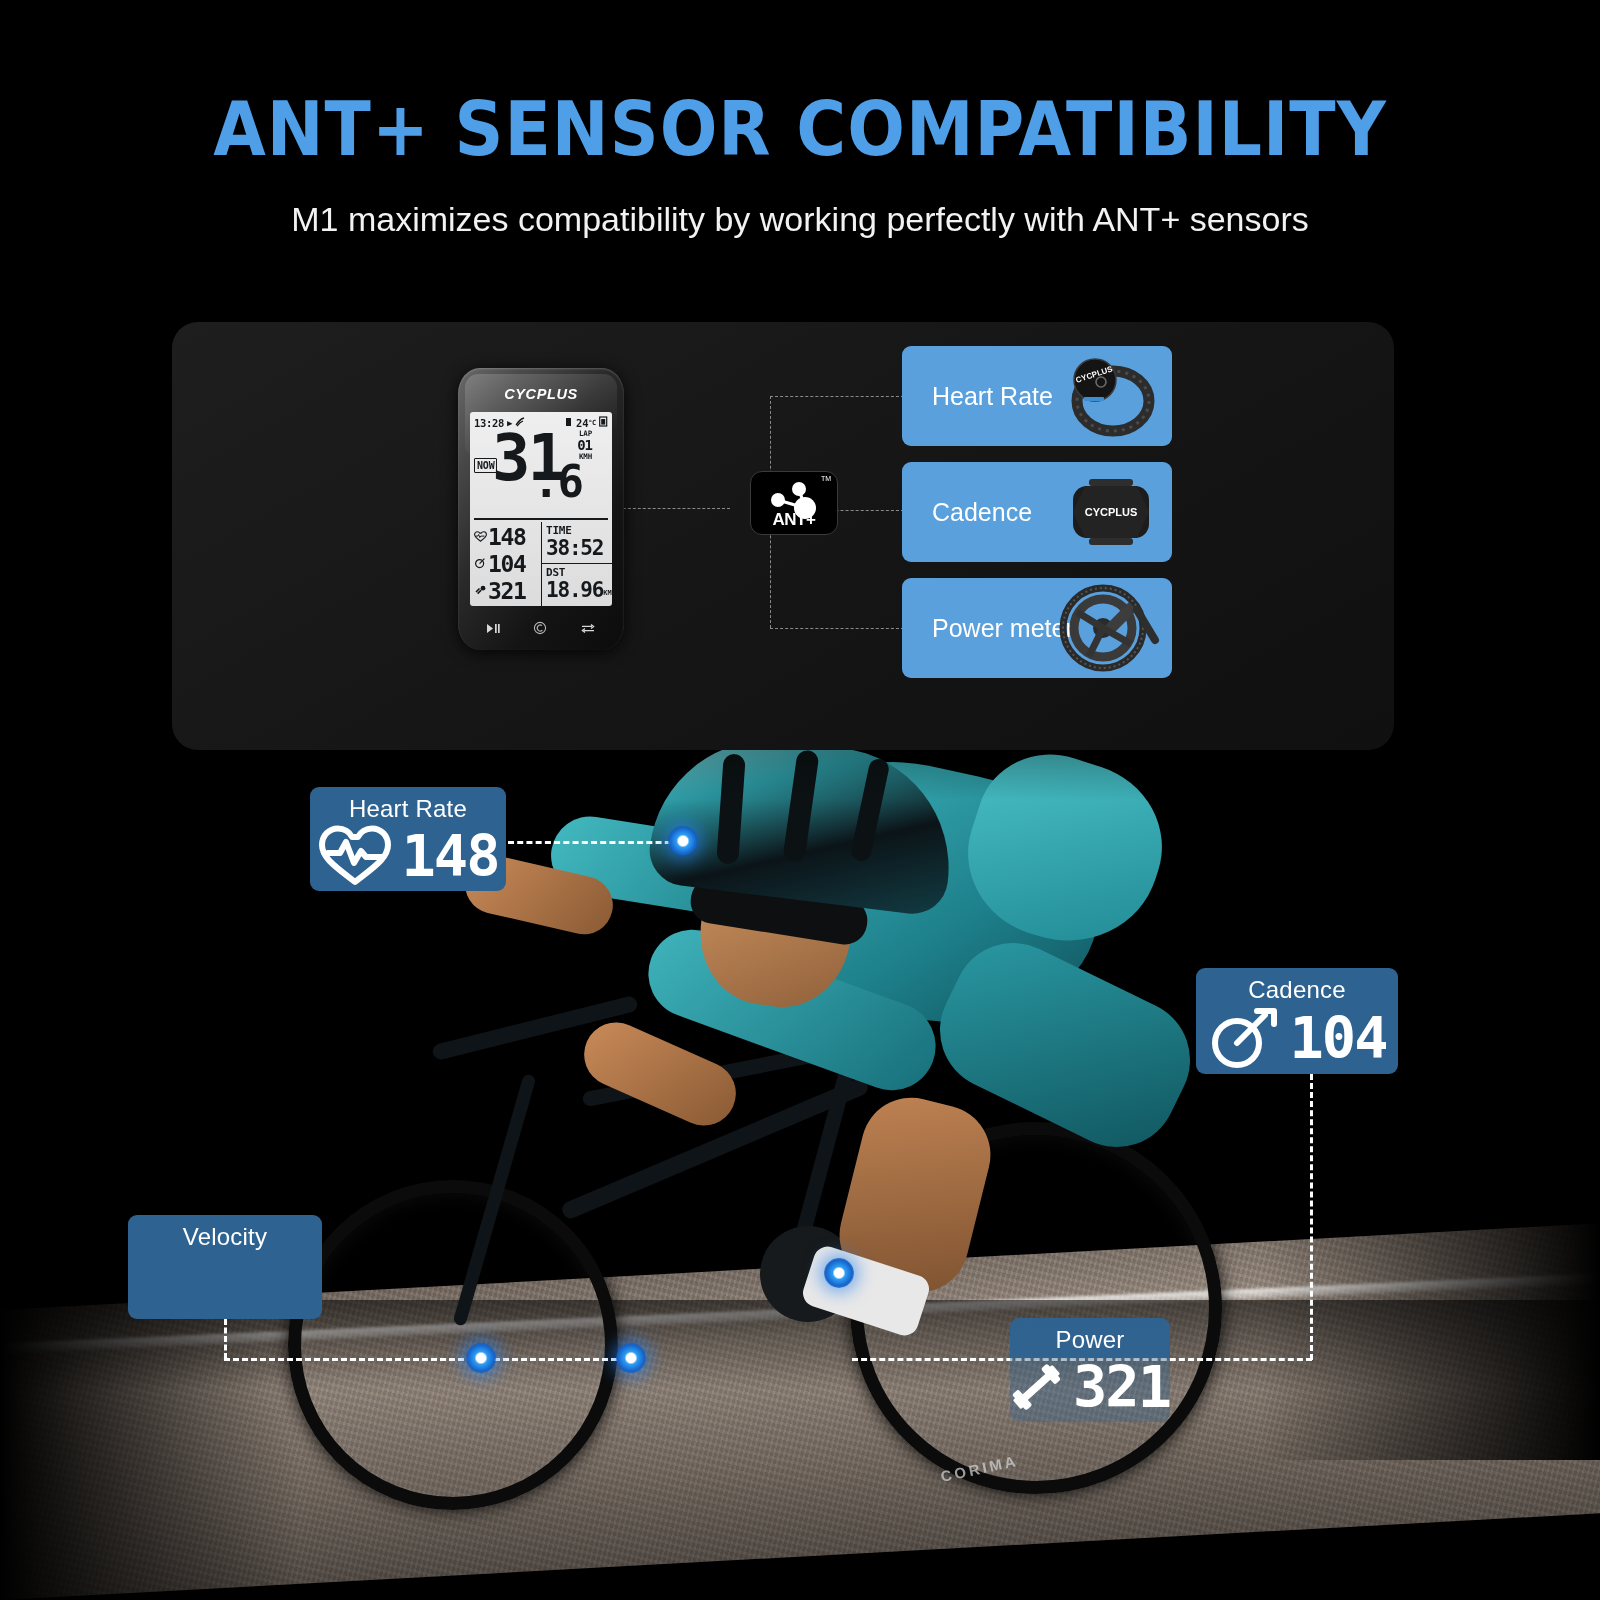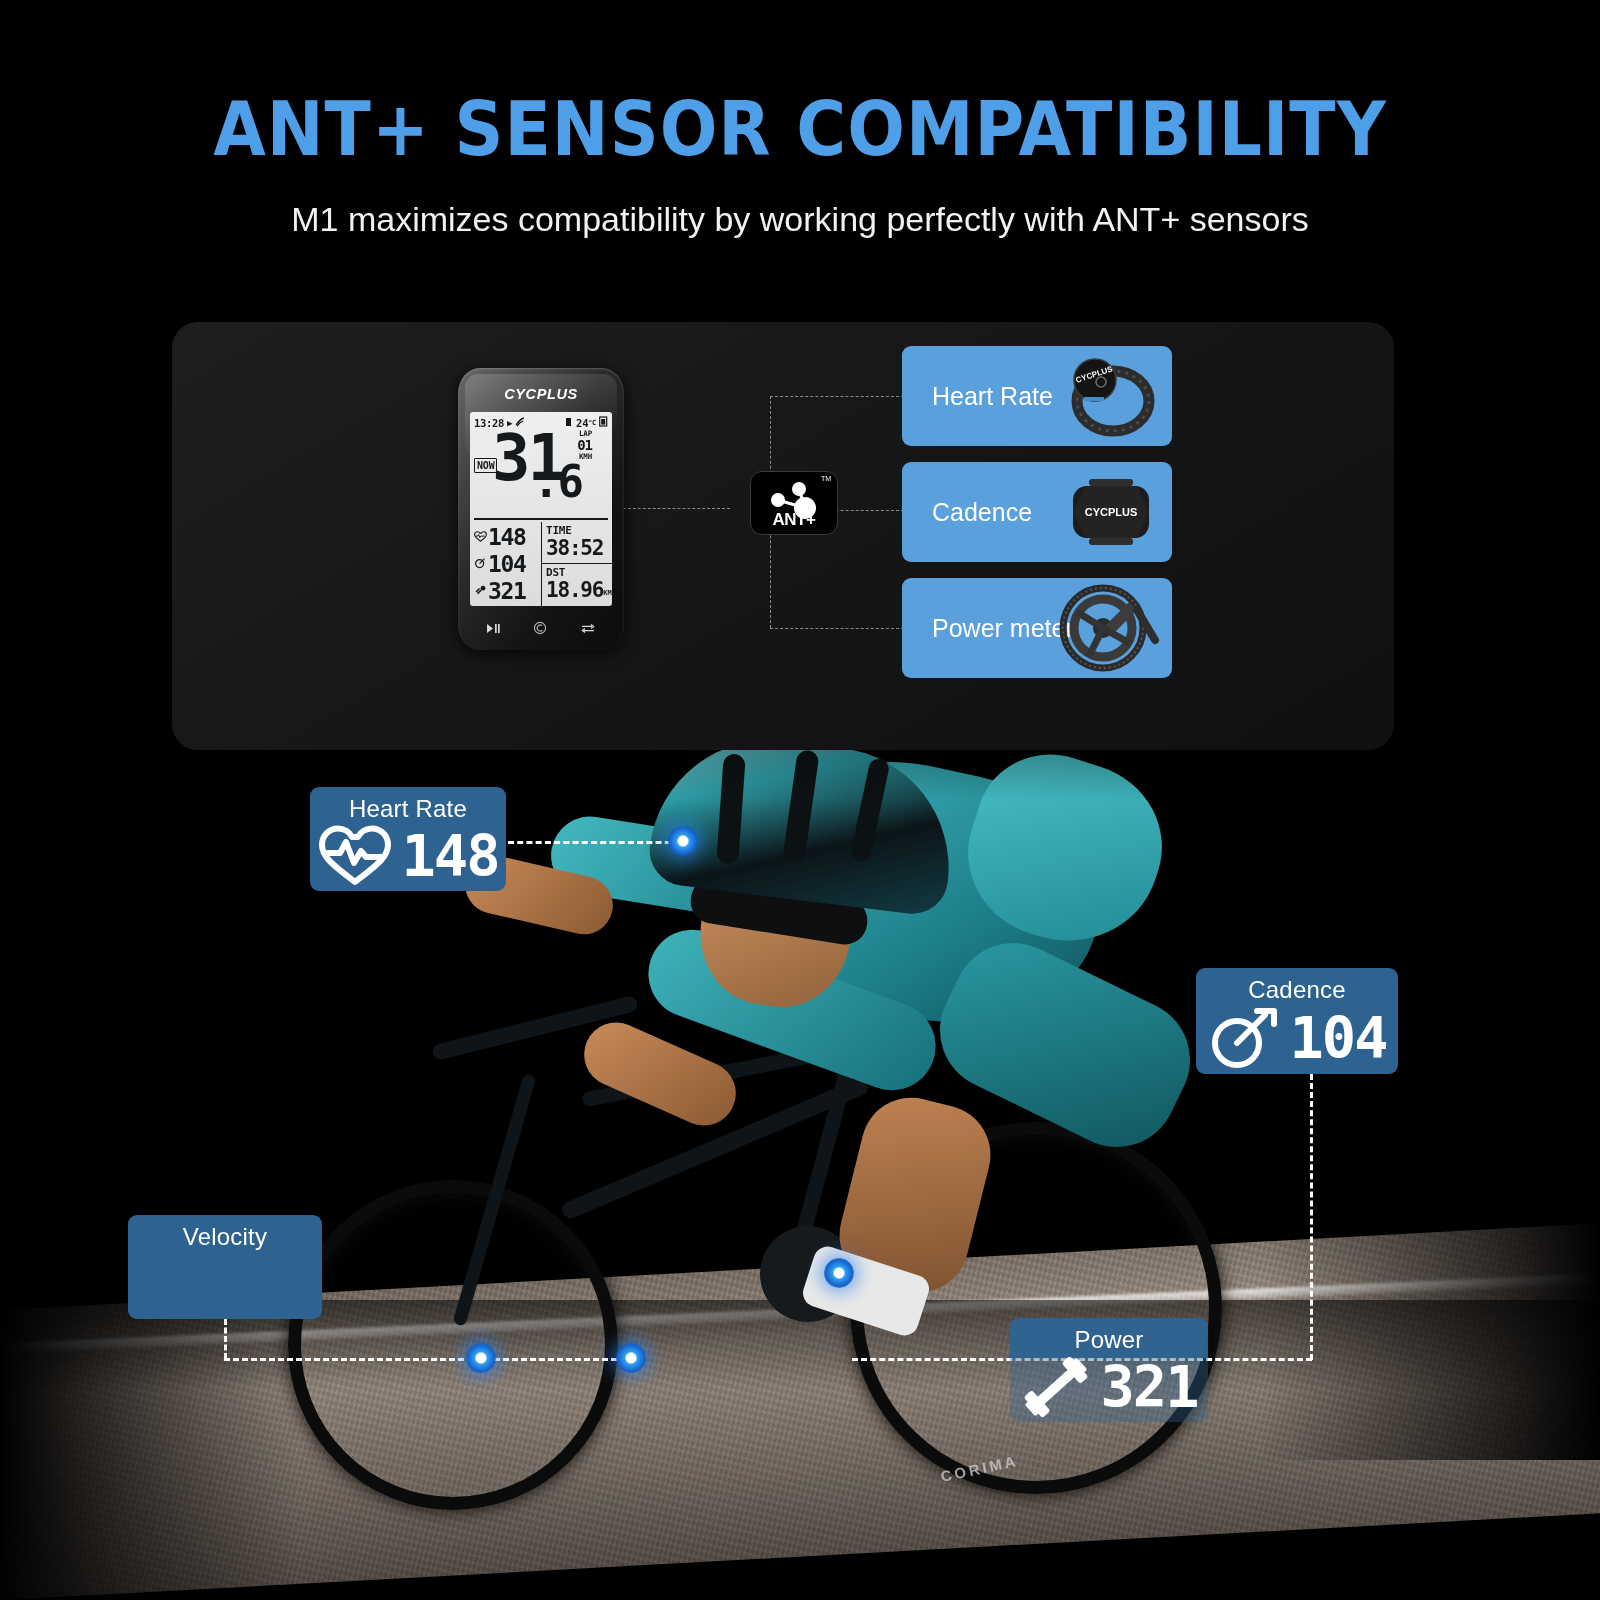--- a/index.html
+++ b/index.html
@@ -181,21 +181,21 @@
     font-size:57px; font-weight:700; letter-spacing:-2px; line-height:1;
     margin-left:10px;
   }
   .badge .num .small { font-size:34px; letter-spacing:-1px; }
   .badge .num .unit { font-size:12px; font-weight:700; vertical-align:22px; letter-spacing:0; }
   .badge svg { display:block; }
 
   #b-hr  { left:310px; top:787px;  width:196px; height:104px; }
   #b-cad { left:1196px; top:968px; width:202px; height:106px; }
   #b-vel { left:128px; top:1215px; width:194px; height:104px; }
-  #b-pow { left:1010px;top:1318px; width:198px; height:104px;
+  #b-pow { left:1010px;top:1318px; width:160px; height:104px;
            background:linear-gradient(180deg,rgba(46,99,145,.97) 0%,rgba(46,99,145,.97) 38%,rgba(46,99,145,.40) 39%,rgba(46,99,145,.34) 100%); }
 
   
   .gdot {
     position:absolute; width:30px; height:30px; border-radius:50%; z-index:44;
     background:radial-gradient(circle at 50% 50%, #ffffff 0 22%, #2f9ef5 30%, #1463c9 62%, rgba(10,60,140,.12) 100%);
     box-shadow:0 0 16px 5px rgba(40,130,240,.55);
   }
   
   .wdash-h { position:absolute; height:0; border-top:3px dashed #ffffff; z-index:43; }

